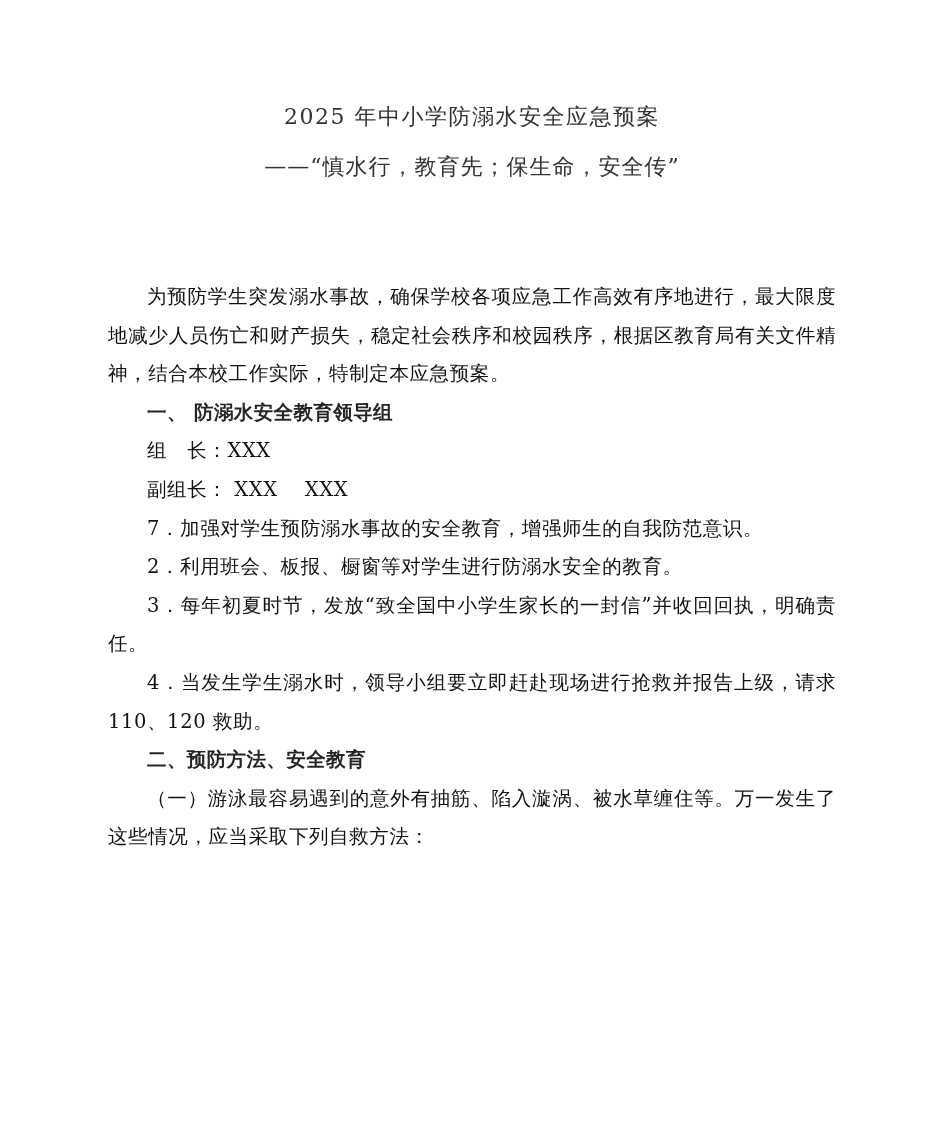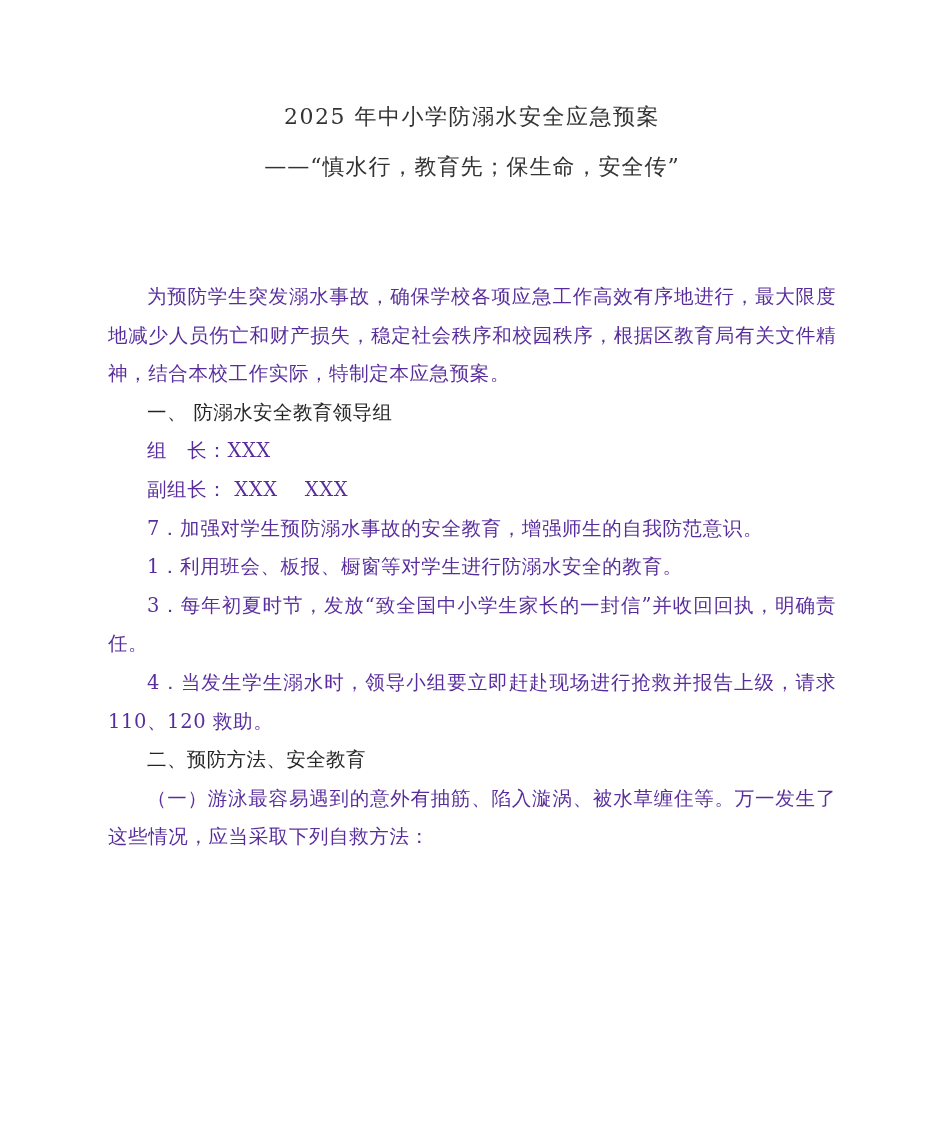--- a/index.html
+++ b/index.html
@@ -52,26 +52,26 @@
     margin-top: 86px;
   }
 
   p.para {
     margin: 0;
     font-size: 19.5px;
     line-height: 38.6px;
     text-align: justify;
     text-justify: inter-character;
     letter-spacing: 0.6px;
-    color: #4c1d95;
+    color: #000000;
     white-space: pre-wrap;
   }
   p.para.indent  { text-indent: 2em; }
   p.para.bold {
-    font-weight: normal;
+    font-weight: bold;
     color: #141414;
     letter-spacing: 0.4px;
   }
   p.para.last-line-left { text-align-last: left; }
 
   
   .scan {
     opacity: 0.93;
   }
 </style>
@@ -93,21 +93,21 @@
       <p class="para indent bold last-line-left">一、 防溺水安全教育领导组</p>
 
       <p class="para indent last-line-left">组　长：XXX</p>
 
       <p class="para indent last-line-left">副组长： XXX    XXX</p>
 
 
 
       <p class="para indent last-line-left">7．加强对学生预防溺水事故的安全教育，增强师生的自我防范意识。</p>
 
-      <p class="para indent last-line-left">1．利用班会、板报、橱窗等对学生进行防溺水安全的教育。</p>
+      <p class="para indent last-line-left">2．利用班会、板报、橱窗等对学生进行防溺水安全的教育。</p>
 
       <p class="para indent">3．每年初夏时节，发放“致全国中小学生家长的一封信”并收回回执，明确责任。</p>
 
       <p class="para indent">4．当发生学生溺水时，领导小组要立即赶赴现场进行抢救并报告上级，请求 110、120 救助。</p>
 
 
       <p class="para indent bold last-line-left">二、预防方法、安全教育</p>
 
       <p class="para indent">（一）游泳最容易遇到的意外有抽筋、陷入漩涡、被水草缠住等。万一发生了这些情况，应当采取下列自救方法：</p>
 

